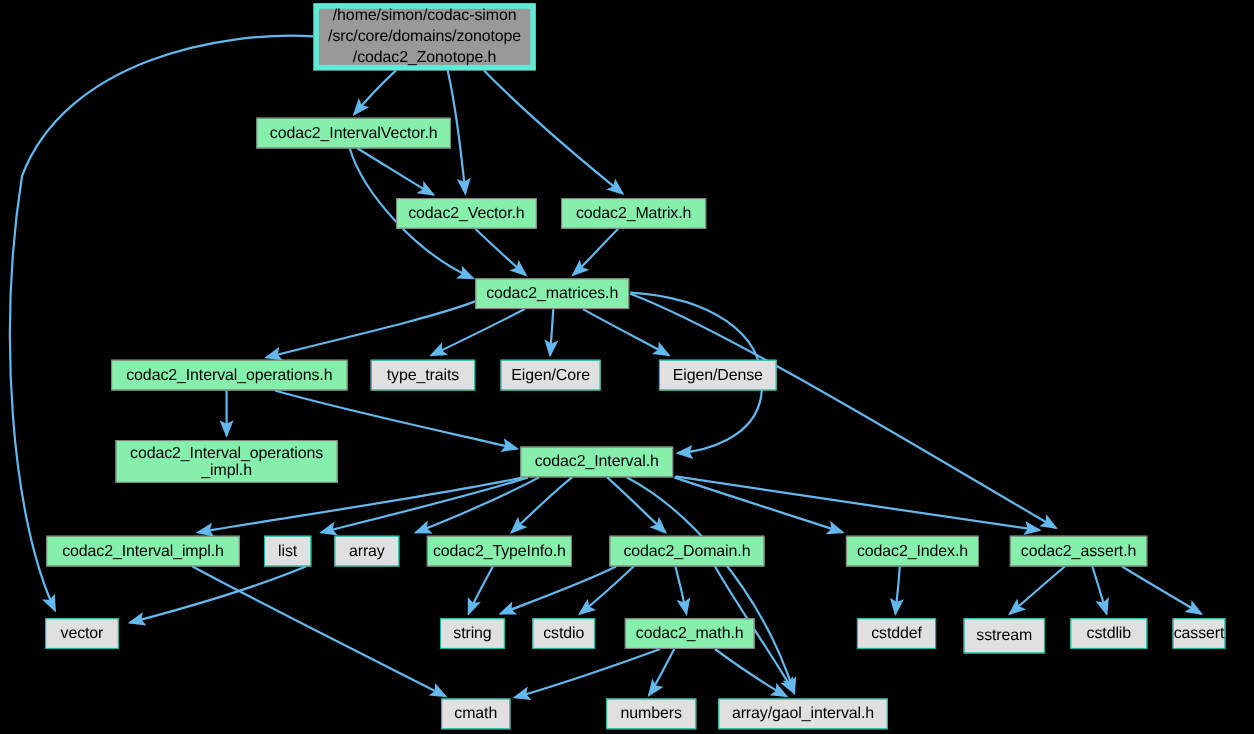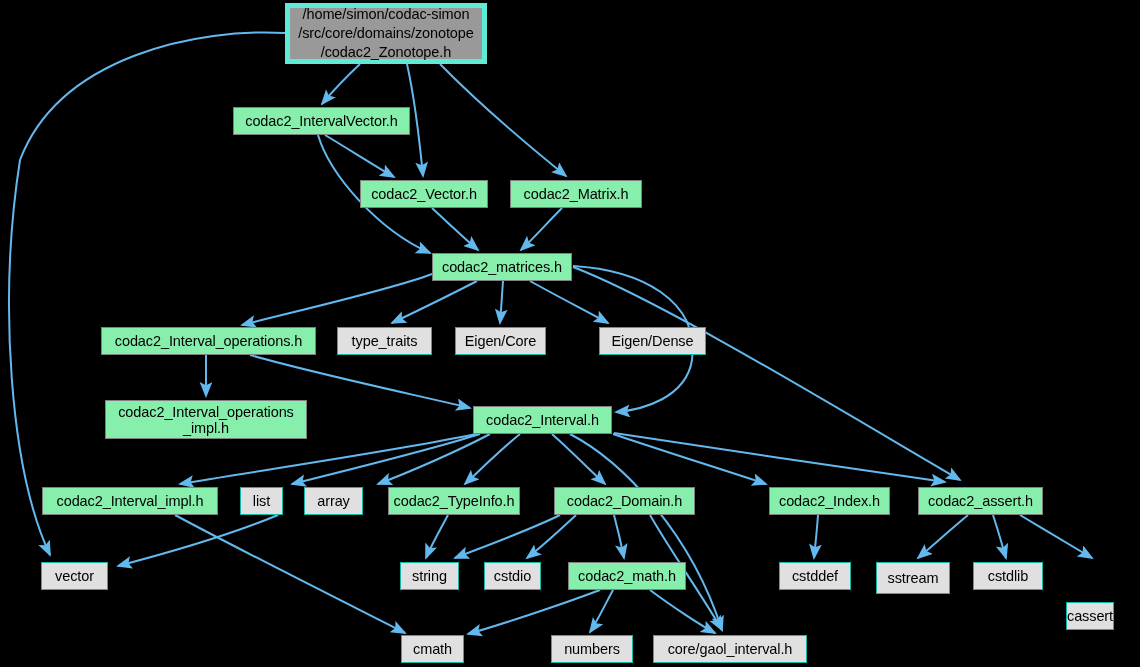--- a/index.html
+++ b/index.html
@@ -122,18 +122,18 @@
       <div class="node header" style="left: 554px; top: 487px; width: 141px; height: 28px;"><span>codac2_Domain.h</span></div>
       <div class="node header" style="left: 769px; top: 487px; width: 121px; height: 28px; justify-content: center;"><span>codac2_Index.h</span></div>
       <div class="node header" style="left: 918px; top: 487px; width: 125px; height: 28px;"><span>codac2_assert.h</span></div>
       <div class="node system" style="left: 41px; top: 562px; width: 67px; height: 28px;"><span>vector</span></div>
       <div class="node system" style="left: 400px; top: 562px; width: 59px; height: 28px;"><span>string</span></div>
       <div class="node system" style="left: 484px; top: 562px; width: 57px; height: 28px;"><span>cstdio</span></div>
       <div class="node header" style="left: 568px; top: 562px; width: 118px; height: 28px;"><span>codac2_math.h</span></div>
       <div class="node system" style="left: 779px; top: 562px; width: 72px; height: 28px;"><span>cstddef</span></div>
       <div class="node system" style="left: 876px; top: 562px; width: 74px; height: 32px;"><span>sstream</span></div>
       <div class="node system" style="left: 973px; top: 562px; width: 70px; height: 28px;"><span>cstdlib</span></div>
-      <div class="node system" style="left: 1066px; top: 562px; width: 48px; height: 28px; margin-top: 40px;"><span>cassert</span></div>
+      <div class="node system" style="left: 1066px; top: 562px; width: 48px; height: 28px;"><span>cassert</span></div>
       <div class="node system" style="left: 401px; top: 635px; width: 63px; height: 28px;"><span>cmath</span></div>
       <div class="node system" style="left: 551px; top: 635px; width: 82px; height: 28px;"><span>numbers</span></div>
-      <div class="node system" style="left: 653px; top: 635px; width: 154px; height: 28px;"><span>core/gaol_interval.h</span></div>
+      <div class="node system" style="left: 653px; top: 635px; width: 154px; height: 28px;"><span>array/gaol_interval.h</span></div>
     </div>
 </div>
 
 </body></html>

